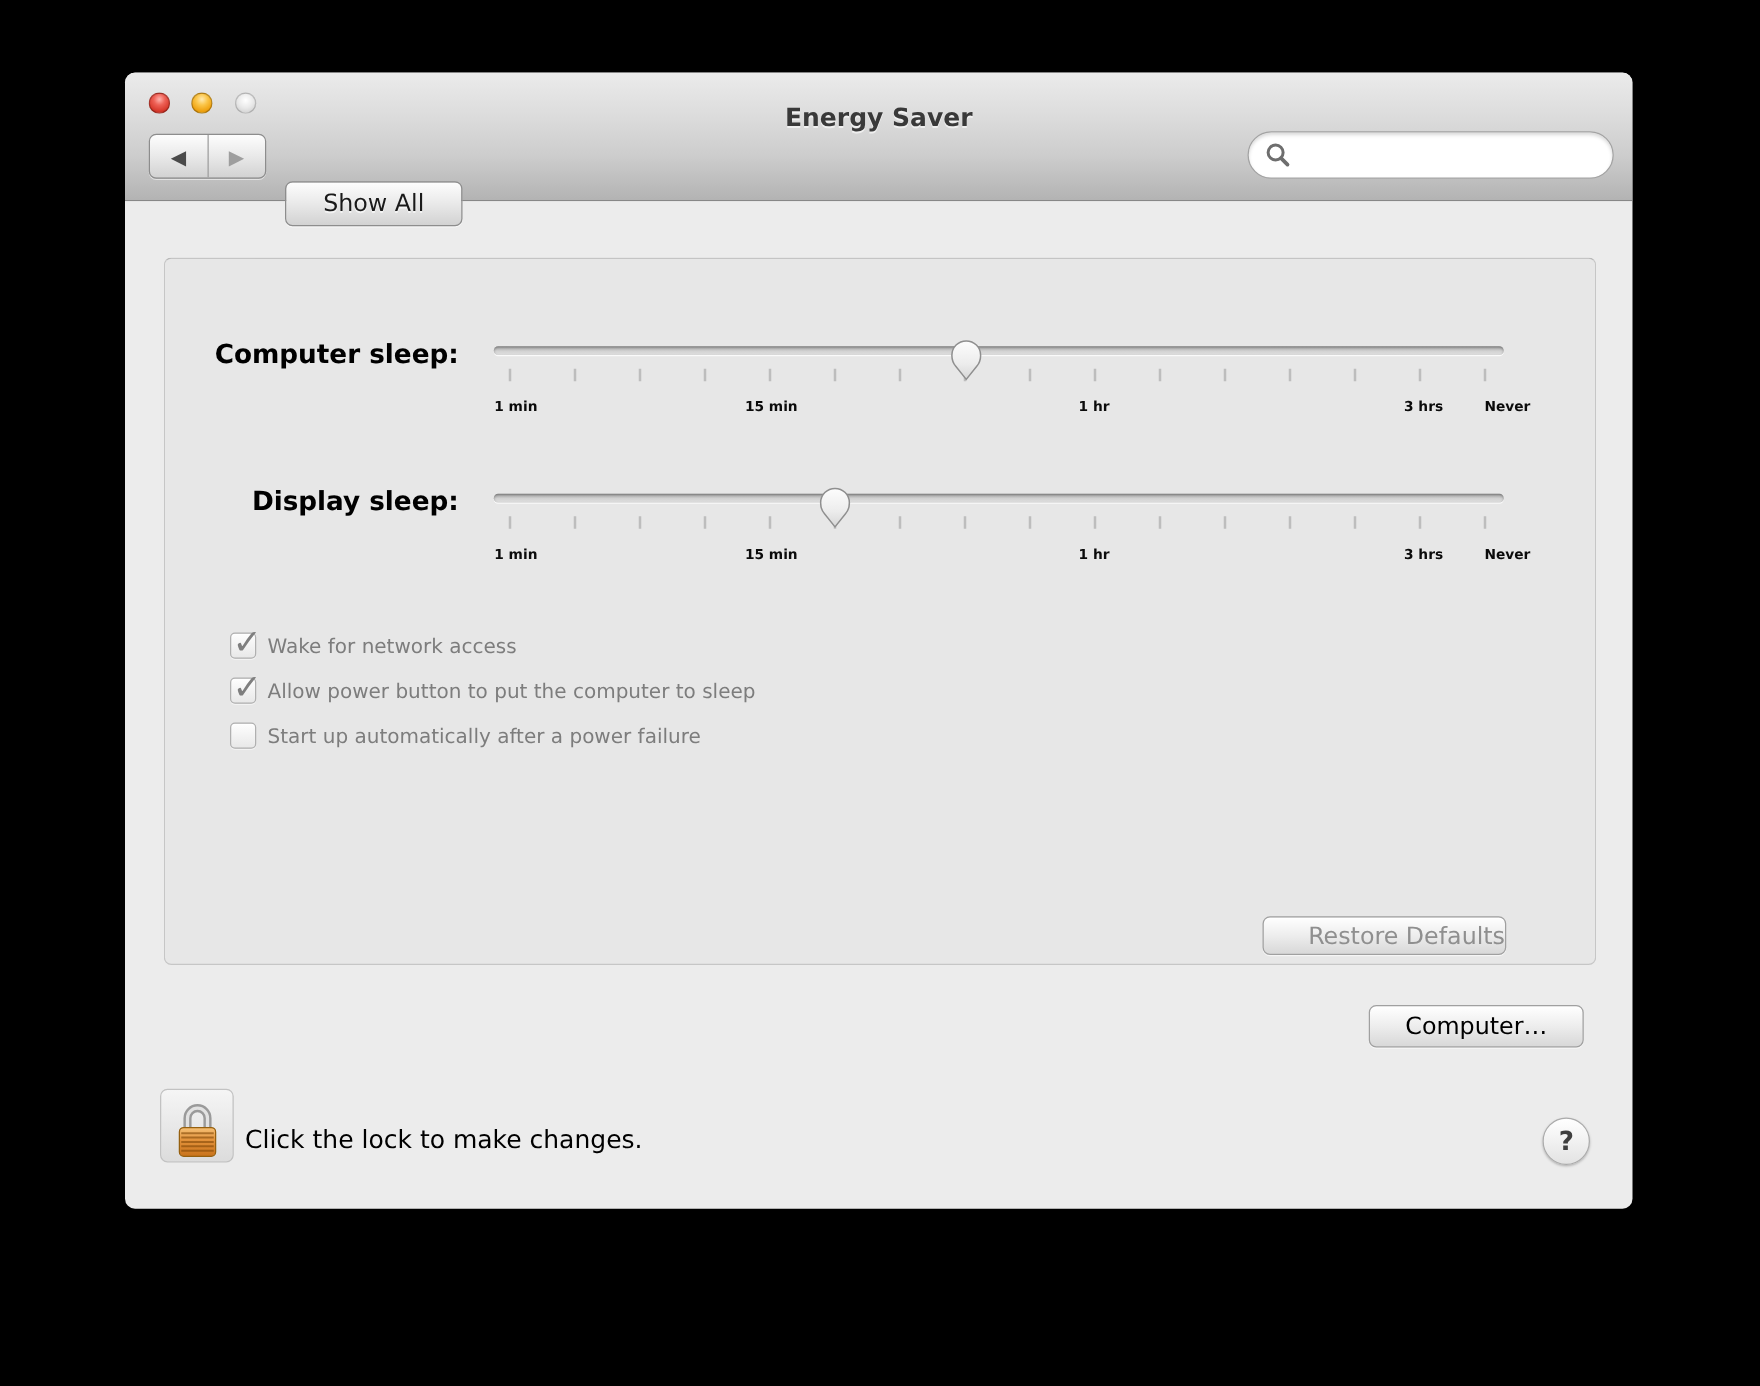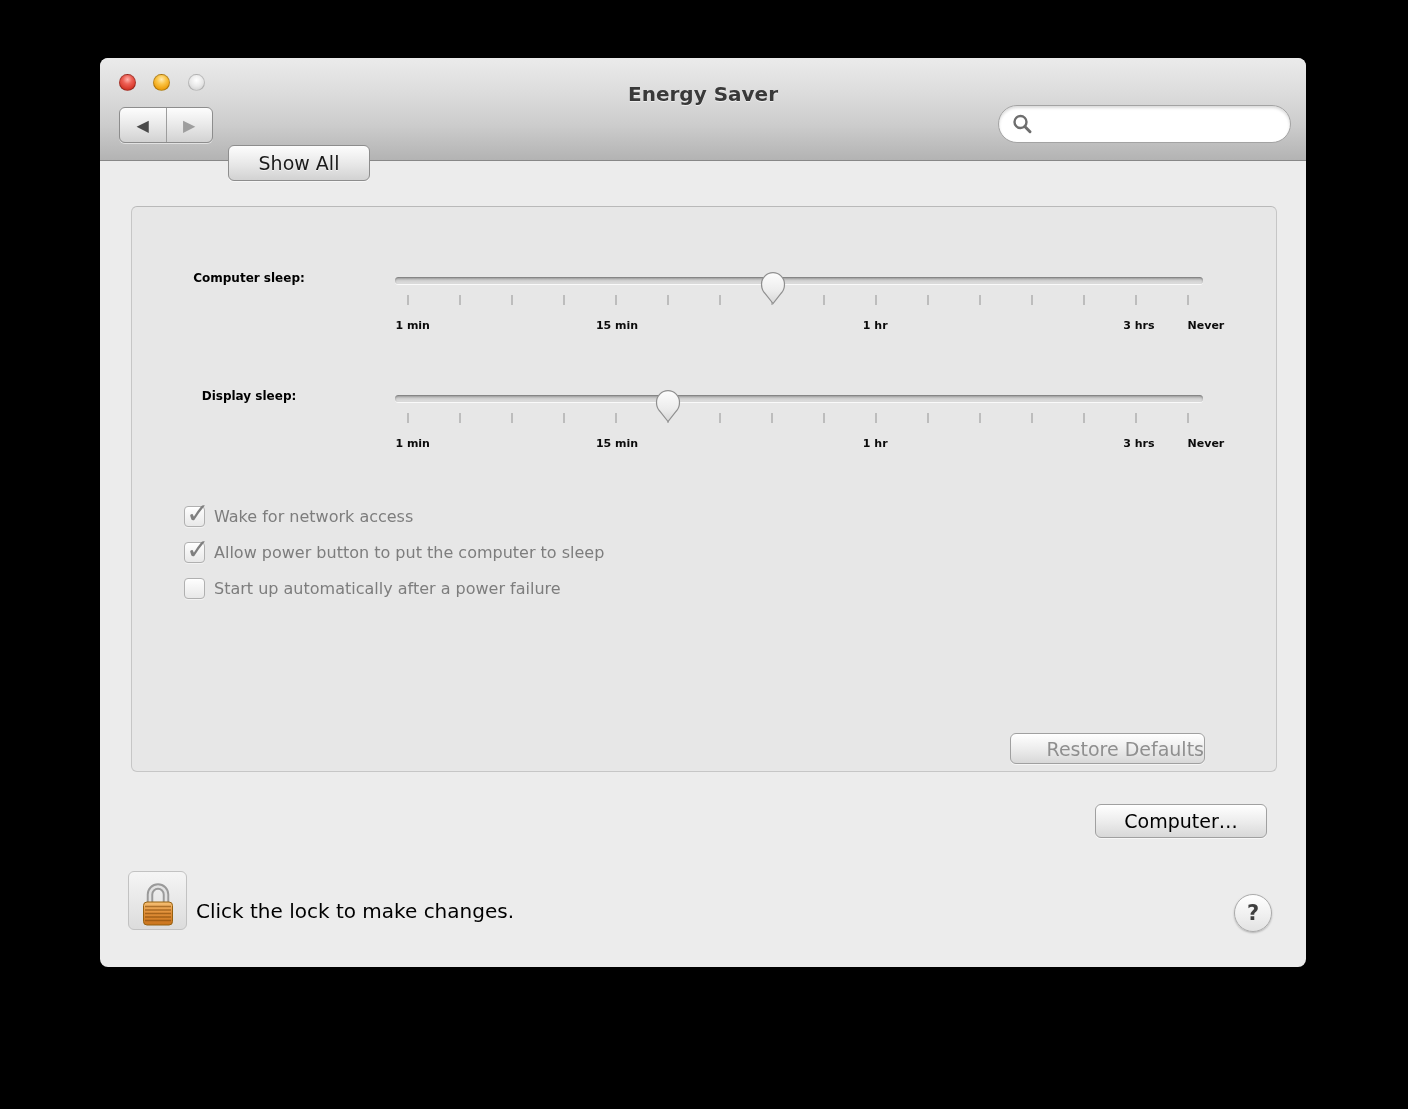--- a/index.html
+++ b/index.html
@@ -38,22 +38,22 @@
   .searchfield{position:absolute;left:898px;top:47px;width:293px;height:38px;border-radius:19px;
     border:1px solid #a3a3a3;background:#fff;box-shadow:inset 0 2px 3px rgba(0,0,0,.15);
     display:flex;align-items:center;padding-left:12px;}
   .searchfield input{border:none;outline:none;background:transparent;flex:1;height:30px;font-size:18px;margin-left:6px;}
 
   
   .groupbox{position:absolute;left:31px;top:148px;width:1146px;height:566px;
     background:#e7e7e7;border:1px solid #c6c6c6;border-top-color:#b9b9b9;border-radius:6px;}
 
   
-  .slider-label{position:absolute;width:236px;left:31px;text-align:center;
-    font-size:12px;font-weight:700;color:#000;}
+  .slider-label{position:absolute;width:236px;left:31px;text-align:right;
+    font-size:21px;font-weight:700;color:#000;}
   .slider-row{position:absolute;left:295px;width:808px;height:86px;}
   .track{position:absolute;left:0;right:0;top:4px;height:7px;border-radius:4px;
     background:linear-gradient(#a6a6a6,#cscsc);
     background:linear-gradient(#a6a6a6,#d2d2d2 55%,#e0e0e0);
     box-shadow:inset 0 1px 2px rgba(0,0,0,.3),0 1px 0 rgba(255,255,255,.8);}
   .ticks{position:absolute;left:13px;width:780px;top:22px;height:11px;}
   .ticks i{position:absolute;top:0;width:2px;height:10px;background:#bdbdbd;transform:translateX(-50%);}
   .thumb{position:absolute;top:-3px;width:30px;height:35px;transform:translateX(-50%);}
   .ticklabels{position:absolute;left:13px;width:780px;top:46px;height:24px;}
   .ticklabels span{position:absolute;transform:translateX(-50%);white-space:nowrap;

